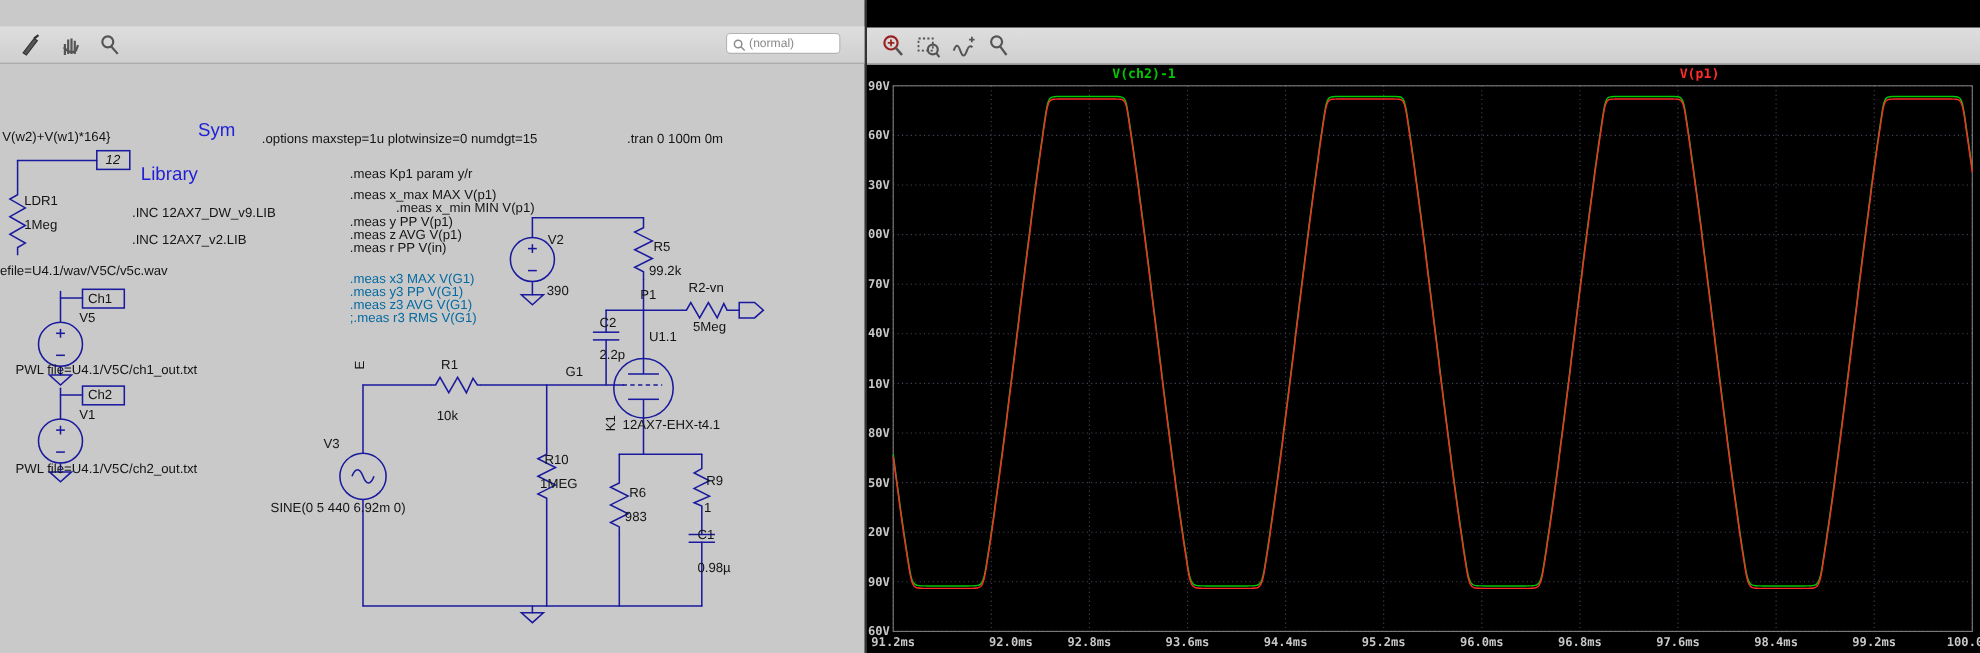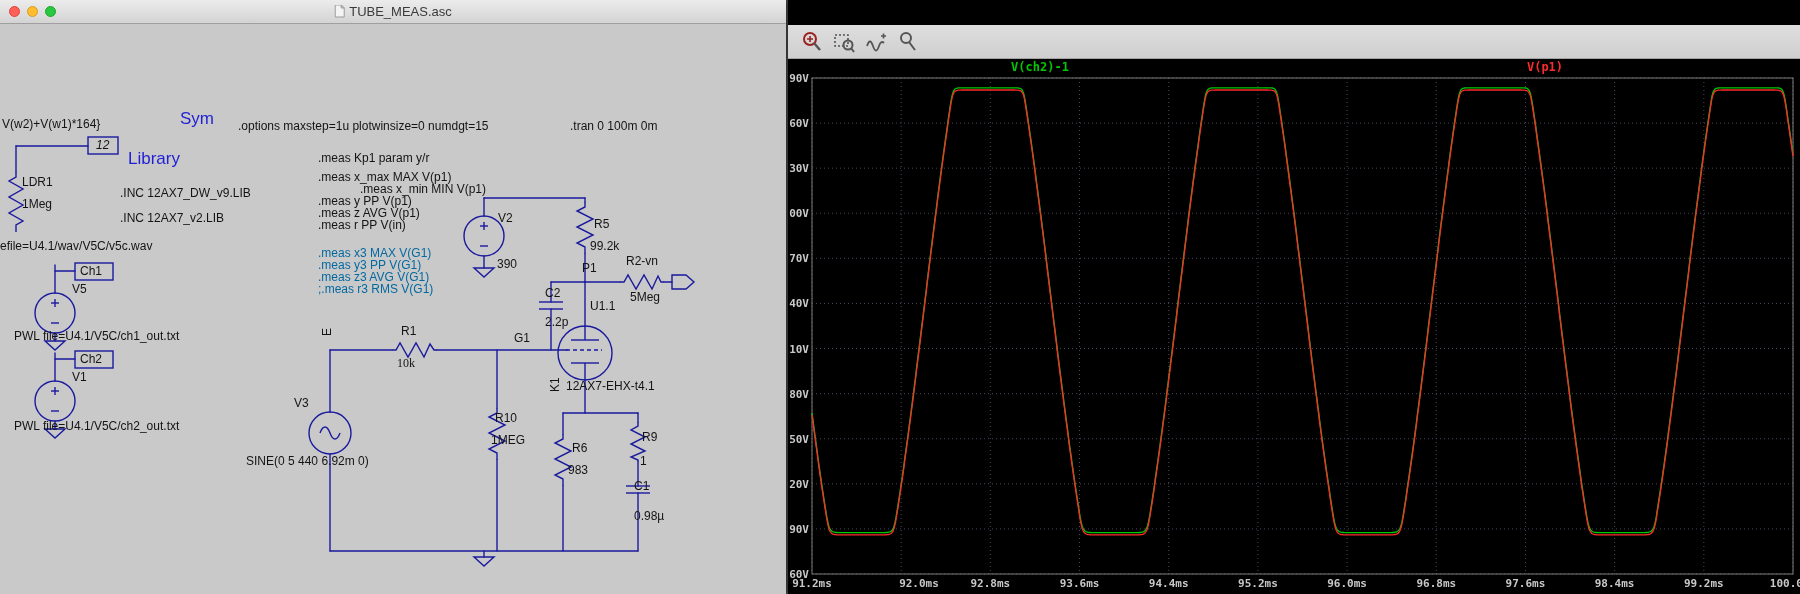--- a/index.html
+++ b/index.html
@@ -210,46 +210,56 @@
         <span class="slabel" style="left: 582px; top: 262px;">P1</span>
         <span class="slabel" style="left: 626px; top: 255px;">R2-vn</span>
         <span class="slabel" style="left: 630px; top: 291px;">5Meg</span>
         <span class="slabel" style="left: 545px; top: 287px;">C2</span>
         <span class="slabel" style="left: 545px; top: 316px;">2.2p</span>
         <span class="slabel" style="left: 590px; top: 300px;">U1.1</span>
         <span class="slabel" style="left: 566px; top: 380px;">12AX7-EHX-t4.1</span>
         <span class="slabel rk" style="left: 549px; top: 392px;">K1</span>
         <span class="slabel rk" style="left: 321px; top: 336px;">E</span>
         <span class="slabel" style="left: 401px; top: 325px; text-align: center;">R1</span>
-        <span class="slabel" style="left: 397px; top: 357px; font-family: Liberation Serif, serif;">10k</span>
+        <span class="slabel" style="left: 397px; top: 372px;">10k</span>
         <span class="slabel" style="left: 514px; top: 332px;">G1</span>
         <span class="slabel" style="left: 495px; top: 412px;">R10</span>
         <span class="slabel" style="left: 491px; top: 434px;">1MEG</span>
         <span class="slabel" style="left: 294px; top: 397px;">V3</span>
         <span class="slabel" style="left: 246px; top: 455px;">SINE(0 5 440 6.92m 0)</span>
         <span class="slabel" style="left: 572px; top: 442px;">R6</span>
         <span class="slabel" style="left: 568px; top: 464px;">983</span>
         <span class="slabel" style="left: 642px; top: 431px;">R9</span>
         <span class="slabel" style="left: 640px; top: 455px;">1</span>
         <span class="slabel" style="left: 634px; top: 480px;">C1</span>
         <span class="slabel" style="left: 634px; top: 510px;">0.98µ</span>
       </div>
 
-    <div class="titlebar">
-      <span class="tl" style="left:9px;background:#ff5f57;border:1px solid #e0443e;"></span>
-      <span class="tl" style="left:27px;background:#febc2e;border:1px solid #d89c26;"></span>
-      <span class="tl" style="left:45px;background:#28c840;border:1px solid #1fa62f;"></span>
-      <span class="title-wrap" style="left:50%;transform:translateX(-50%);">
-        <svg class="doc-ico" width="11" height="13" viewBox="0 0 11 13">
-            <path d="M1,0 h6 l3,3 v9 h-9 z" fill="#f4f4f4" stroke="#9a9a9a"></path>
-            <path d="M7,0 l3,3 h-3 z" fill="#d8d8d8" stroke="#9a9a9a"></path>
-          </svg><span>TUBE_MEAS.asc</span>
-      </span>
+
+    <div class="toolbar">
+      <svg class="tb-ico" style="left:16px" viewBox="0 0 24 24">
+        <path d="M5,19 L15,6 L18,8 L8,21 Z" fill="#555" stroke="#333"></path>
+          <line x1="15" y1="6" x2="19" y2="3" stroke="#333" stroke-width="2"></line>
+        </svg>
+      <svg class="tb-ico" style="left:52px" viewBox="0 0 24 24">
+        <path d="M7,21 V11 M10,20 V7 M13,20 V6 M16,20 V8" stroke="#555" stroke-width="2" fill="none"></path>
+        <path d="M6,14 q6,7 11,3 l2,-5" stroke="#555" stroke-width="2" fill="none"></path>
+        </svg>
+      <svg class="tb-ico" style="left:88px" viewBox="0 0 24 24">
+        <circle cx="10" cy="9" r="5" fill="none" stroke="#555" stroke-width="2"></circle>
+          <line x1="13" y1="13" x2="19" y2="20" stroke="#555" stroke-width="2"></line>
+        </svg>
+      <div class="searchbox">
+        <svg width="12" height="12" viewBox="0 0 12 12">
+          <circle cx="5" cy="5" r="3.4" fill="none" stroke="#8b8b8b" stroke-width="1.3"></circle>
+            <line x1="7.6" y1="7.6" x2="11" y2="11" stroke="#8b8b8b" stroke-width="1.3"></line>
+          </svg>
+        <span>(normal)</span>
+      </div>
     </div>
-
   </div>
 
   <div class="window" id="win-right">
 
     <svg id="plot-svg" width="1012" height="594">
         <rect x="0" y="58" width="1012" height="536" fill="#000000"></rect>
         <line x1="24" y1="78" x2="24" y2="574" class="grid"></line>
         <line x1="24" y1="78" x2="1005" y2="78" class="grid"></line>
         <line x1="113.18181818181819" y1="78" x2="113.18181818181819" y2="574" class="grid"></line>
         <line x1="24" y1="123.0909090909091" x2="1005" y2="123.0909090909091" class="grid"></line>

